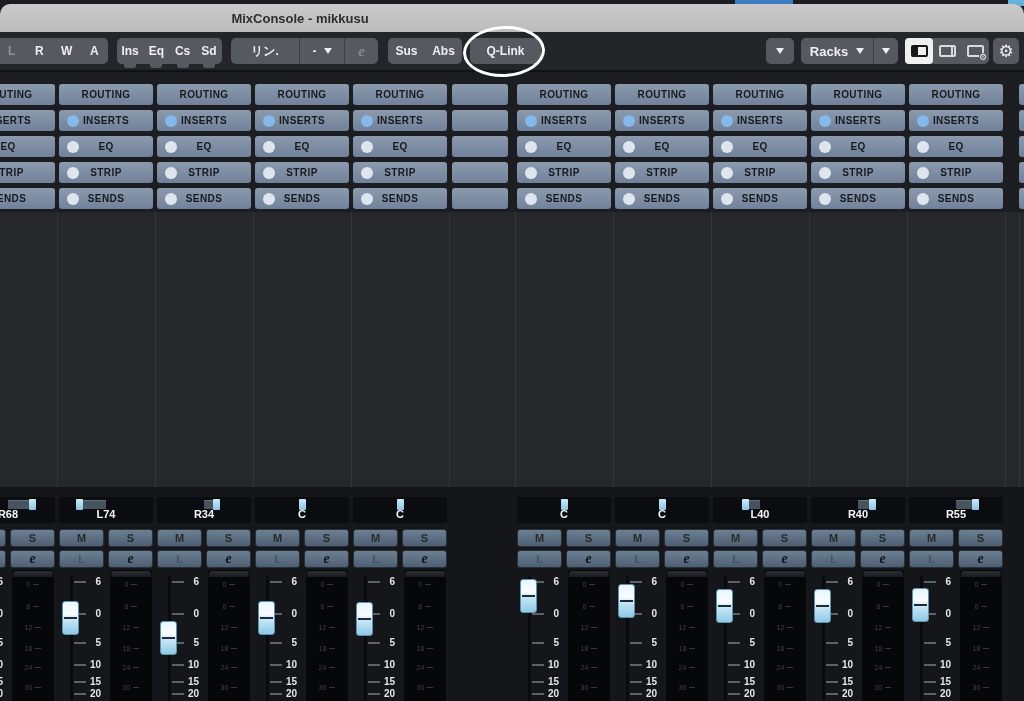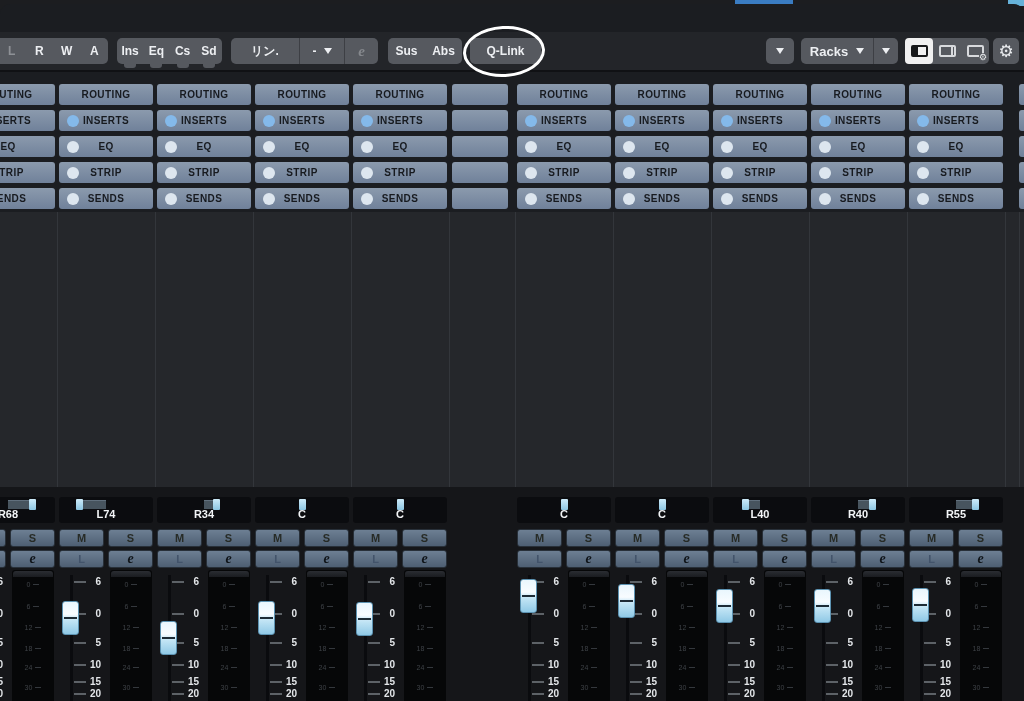--- a/index.html
+++ b/index.html
@@ -45,20 +45,23 @@
 </head>
 <body>
 
 <div id="stage">
 
   <div class="bg-edge" style="left:735px;width:58px;height:5px;background:#3a7cc2;"></div>
   <div class="bg-edge" style="left:1008px;width:16px;height:6px;background:#66b2d9;"></div>
 
   <div id="window">
 
+    <div id="titlebar">
+      <span id="title-text">MixConsole - mikkusu</span>
+    </div>
 
     <div id="toolbar">
 
       <div id="auto-group" class="tbgroup" style="left:-16px;width:124px;padding-left:14px;box-sizing:border-box;">
           <div style="flex: 1 1 0%; display: flex; align-items: center; justify-content: center; height: 100%; color: rgb(142, 145, 150);">L</div>
           <div style="flex: 1 1 0%; display: flex; align-items: center; justify-content: center; height: 100%;">R</div>
           <div style="flex: 1 1 0%; display: flex; align-items: center; justify-content: center; height: 100%;">W</div>
           <div style="flex: 1 1 0%; display: flex; align-items: center; justify-content: center; height: 100%;">A</div>
         </div>
 

